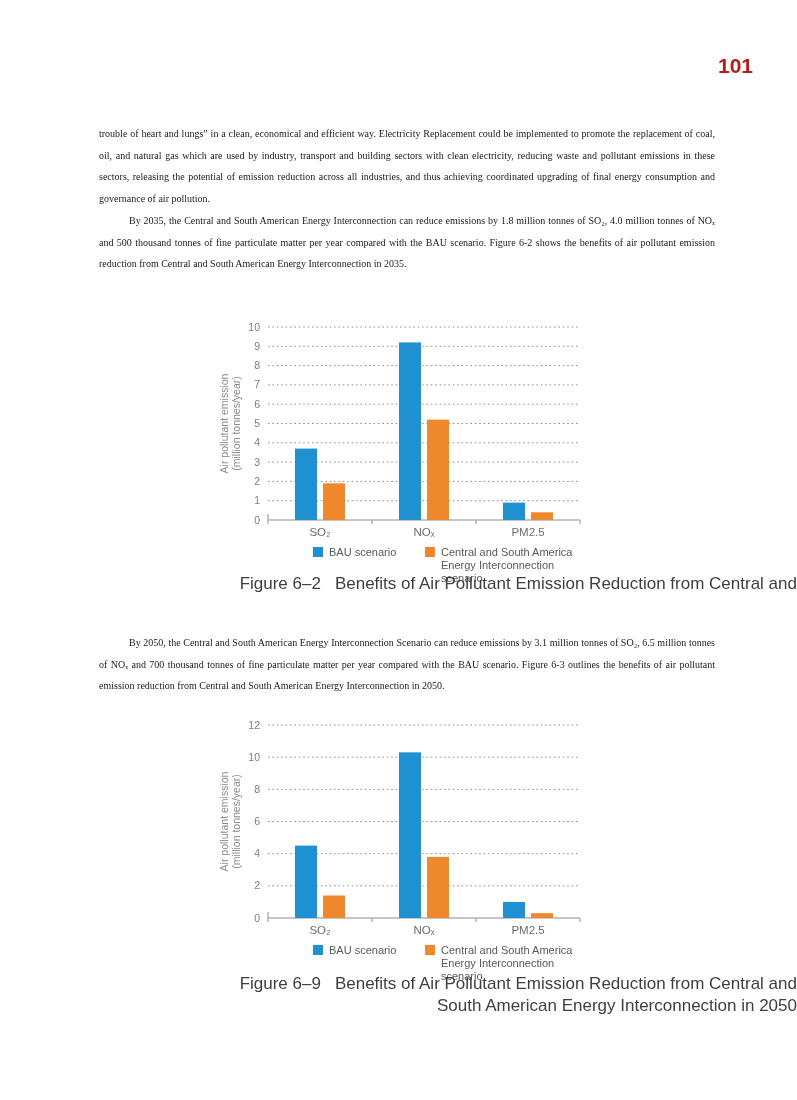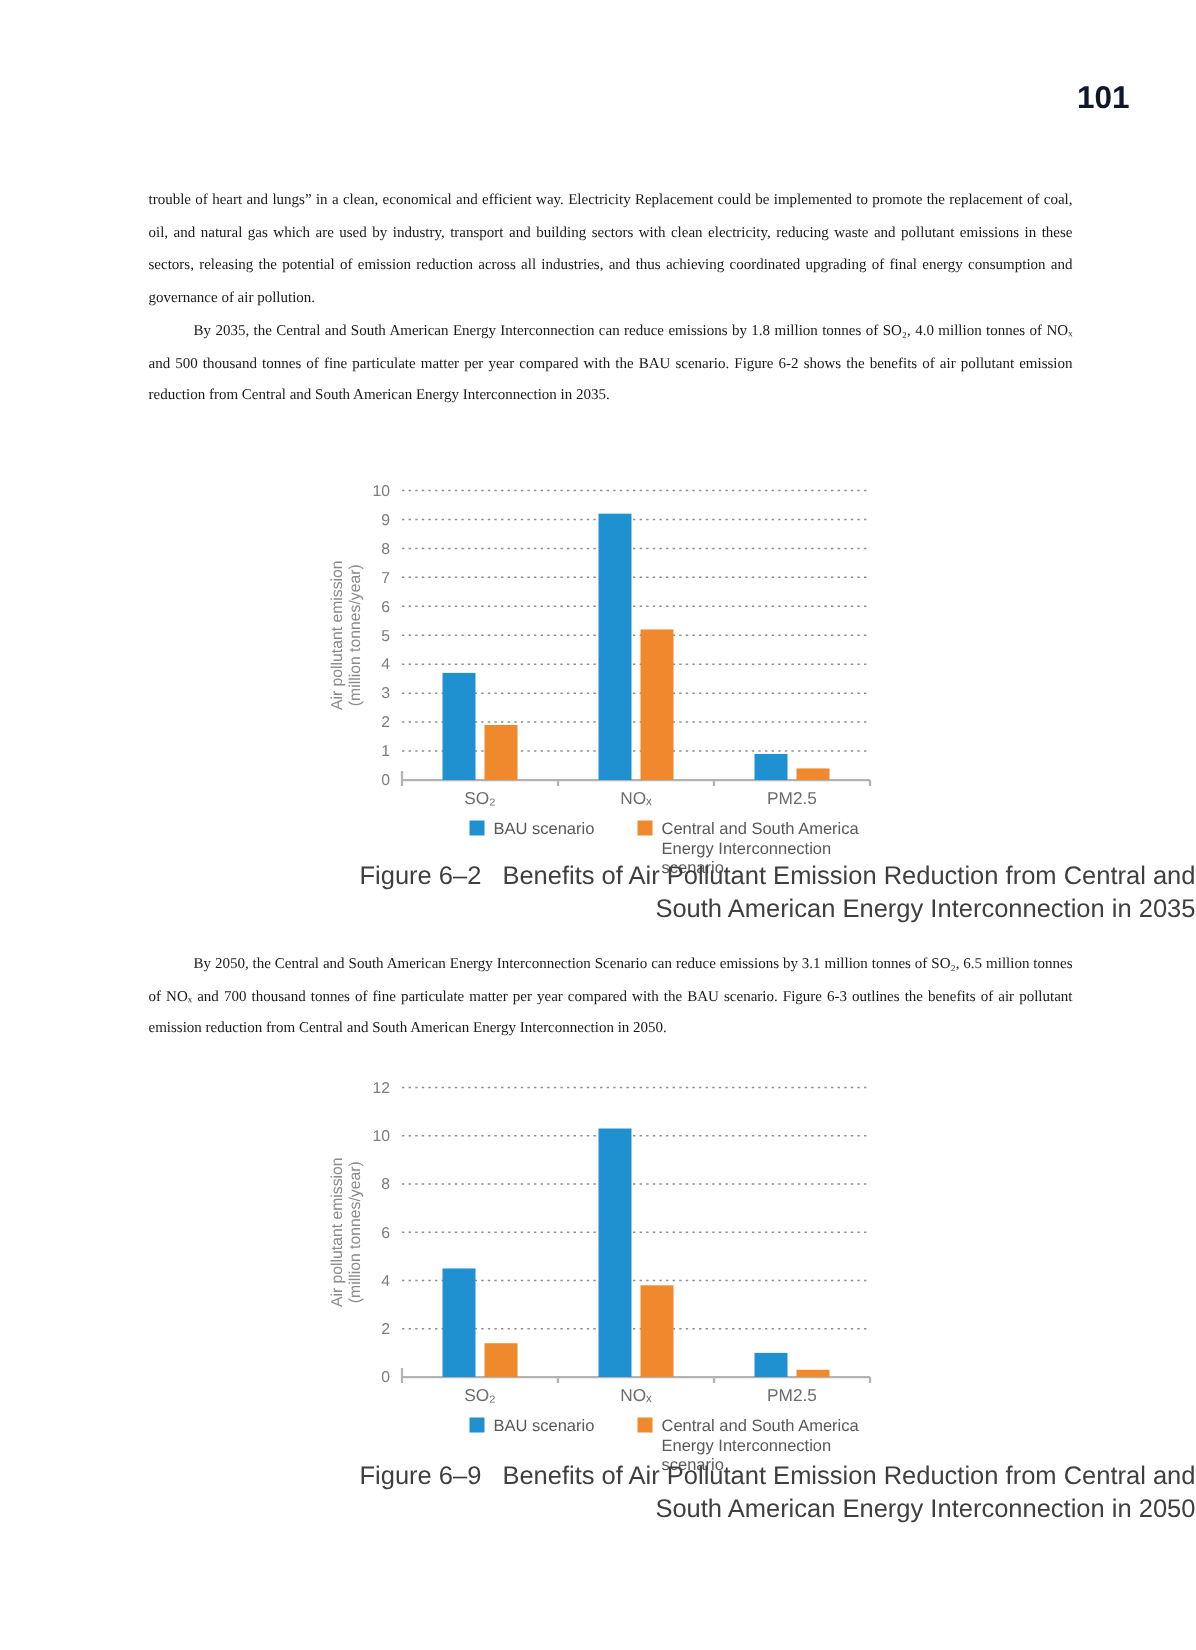--- a/index.html
+++ b/index.html
@@ -12,21 +12,21 @@
     font-family: "Liberation Serif", serif;
     overflow: hidden;
   }
   .page-number {
     position: absolute;
     top: 54px;
     right: 44px;
     font-family: "Liberation Sans", sans-serif;
     font-weight: bold;
     font-size: 21px;
-    color: #0f172a;
+    color: #b91c1c;
   }
   .body-text {
     position: absolute;
     left: 99px;
     width: 616px;
     font-size: 10px;
     line-height: 21.7px;
     color: #1a1a1a;
     text-align: justify;
   }
@@ -110,21 +110,20 @@
       <text x="325" y="218" text-anchor="middle" class="cat">PM2.5</text>
       <text transform="rotate(-90 30 105.5)" x="30" y="105.5" text-anchor="middle" class="ylab"><tspan x="30" dy="-5">Air pollutant emission</tspan><tspan x="30" dy="12">(million tonnes/year)</tspan></text>
       <rect x="110" y="229" width="10" height="10" fill="#1f90d0"></rect>
       <text x="126" y="238" class="leg"><tspan x="126" dy="0">BAU scenario</tspan></text>
       <rect x="222" y="229" width="10" height="10" fill="#f0882e"></rect>
       <text x="238" y="238" class="leg"><tspan x="238" dy="0">Central and South America</tspan><tspan x="238" dy="13">Energy Interconnection</tspan><tspan x="238" dy="13">scenario</tspan></text>
     </svg>
 
   <div class="fig-caption cap1">
     <div><span class="lbl">Figure 6–2</span><span>Benefits of Air Pollutant Emission Reduction from Central and</span></div>
-    <div>South American Energy Interconnection in 2035</div>
   </div>
 
   <div class="body-text block3">
     <p class="indent">By 2050, the Central and South American Energy Interconnection Scenario can reduce emissions by 3.1 million tonnes of SO₂, 6.5 million tonnes of NOₓ and 700 thousand tonnes of fine particulate matter per year compared with the BAU scenario. Figure 6-3 outlines the benefits of air pollutant emission reduction from Central and South American Energy Interconnection in 2050.</p>
   </div>
 
   <svg class="chart c2" viewBox="0 0 385 272">
       <line x1="65" y1="169.83333333333334" x2="377" y2="169.83333333333334" stroke="#8f8f8f" stroke-width="1" stroke-dasharray="1.6,2.8"></line>
       <line x1="65" y1="137.66666666666669" x2="377" y2="137.66666666666669" stroke="#8f8f8f" stroke-width="1" stroke-dasharray="1.6,2.8"></line>
       <line x1="65" y1="105.5" x2="377" y2="105.5" stroke="#8f8f8f" stroke-width="1" stroke-dasharray="1.6,2.8"></line>

